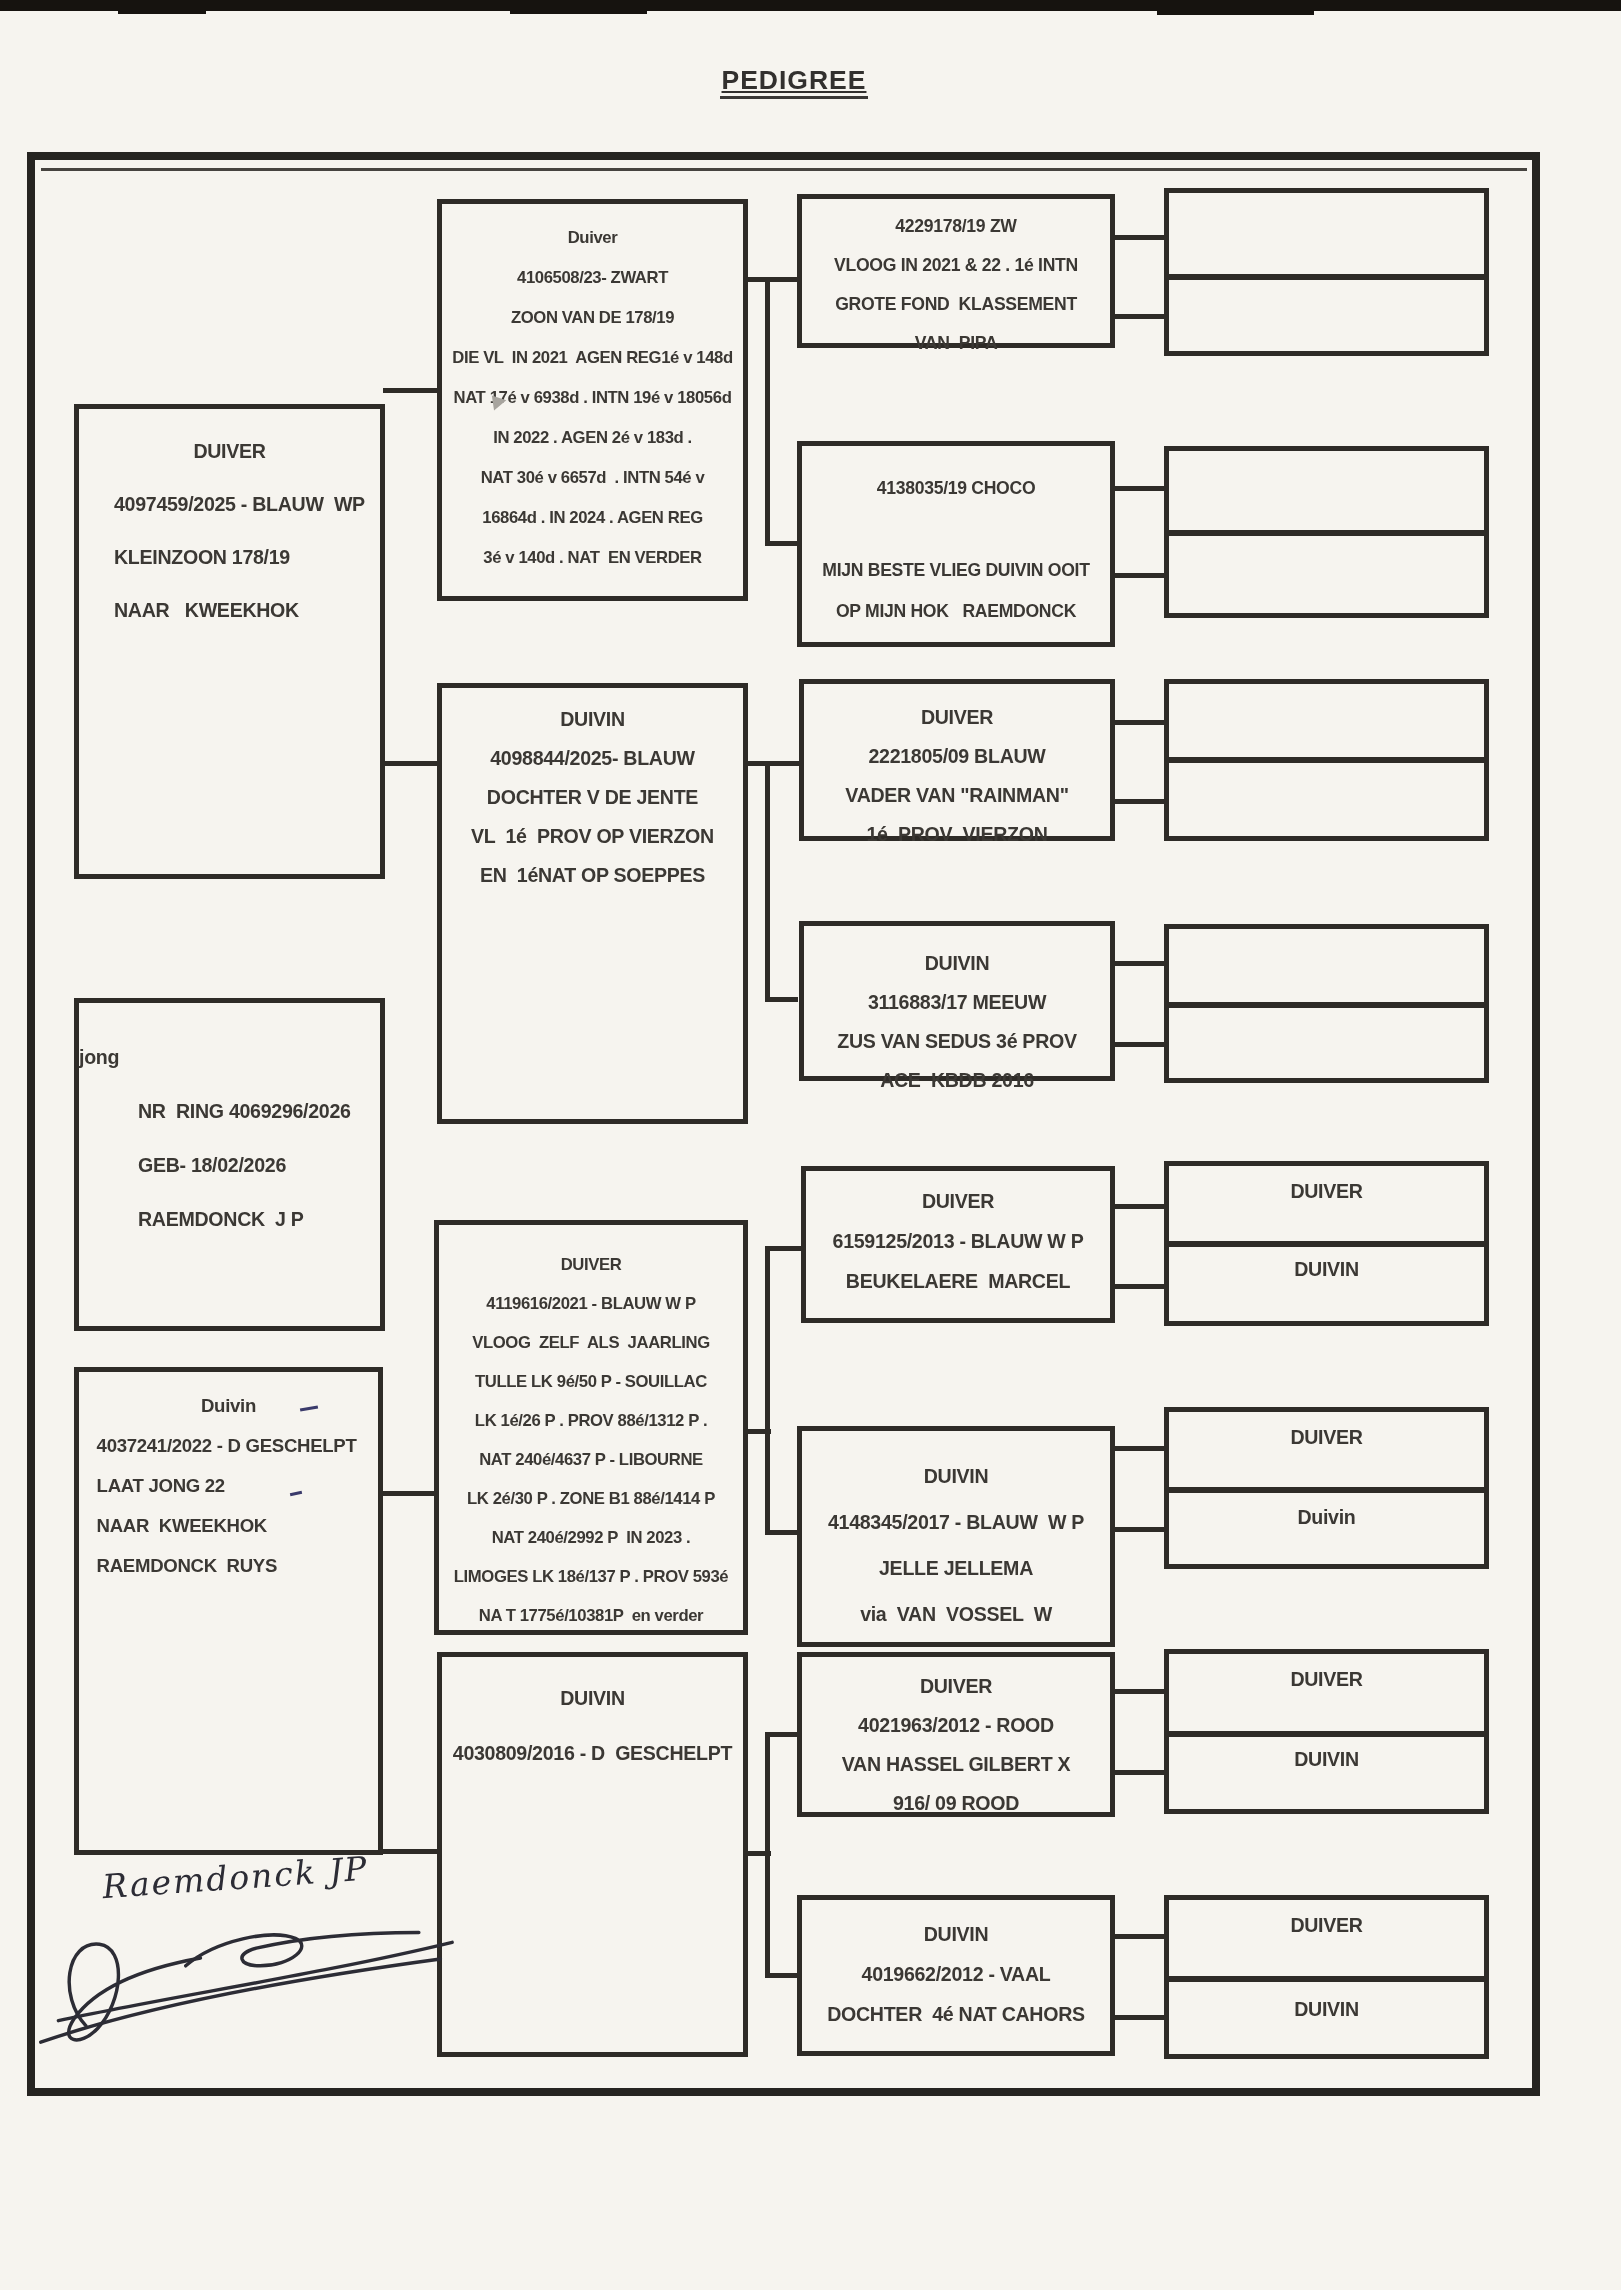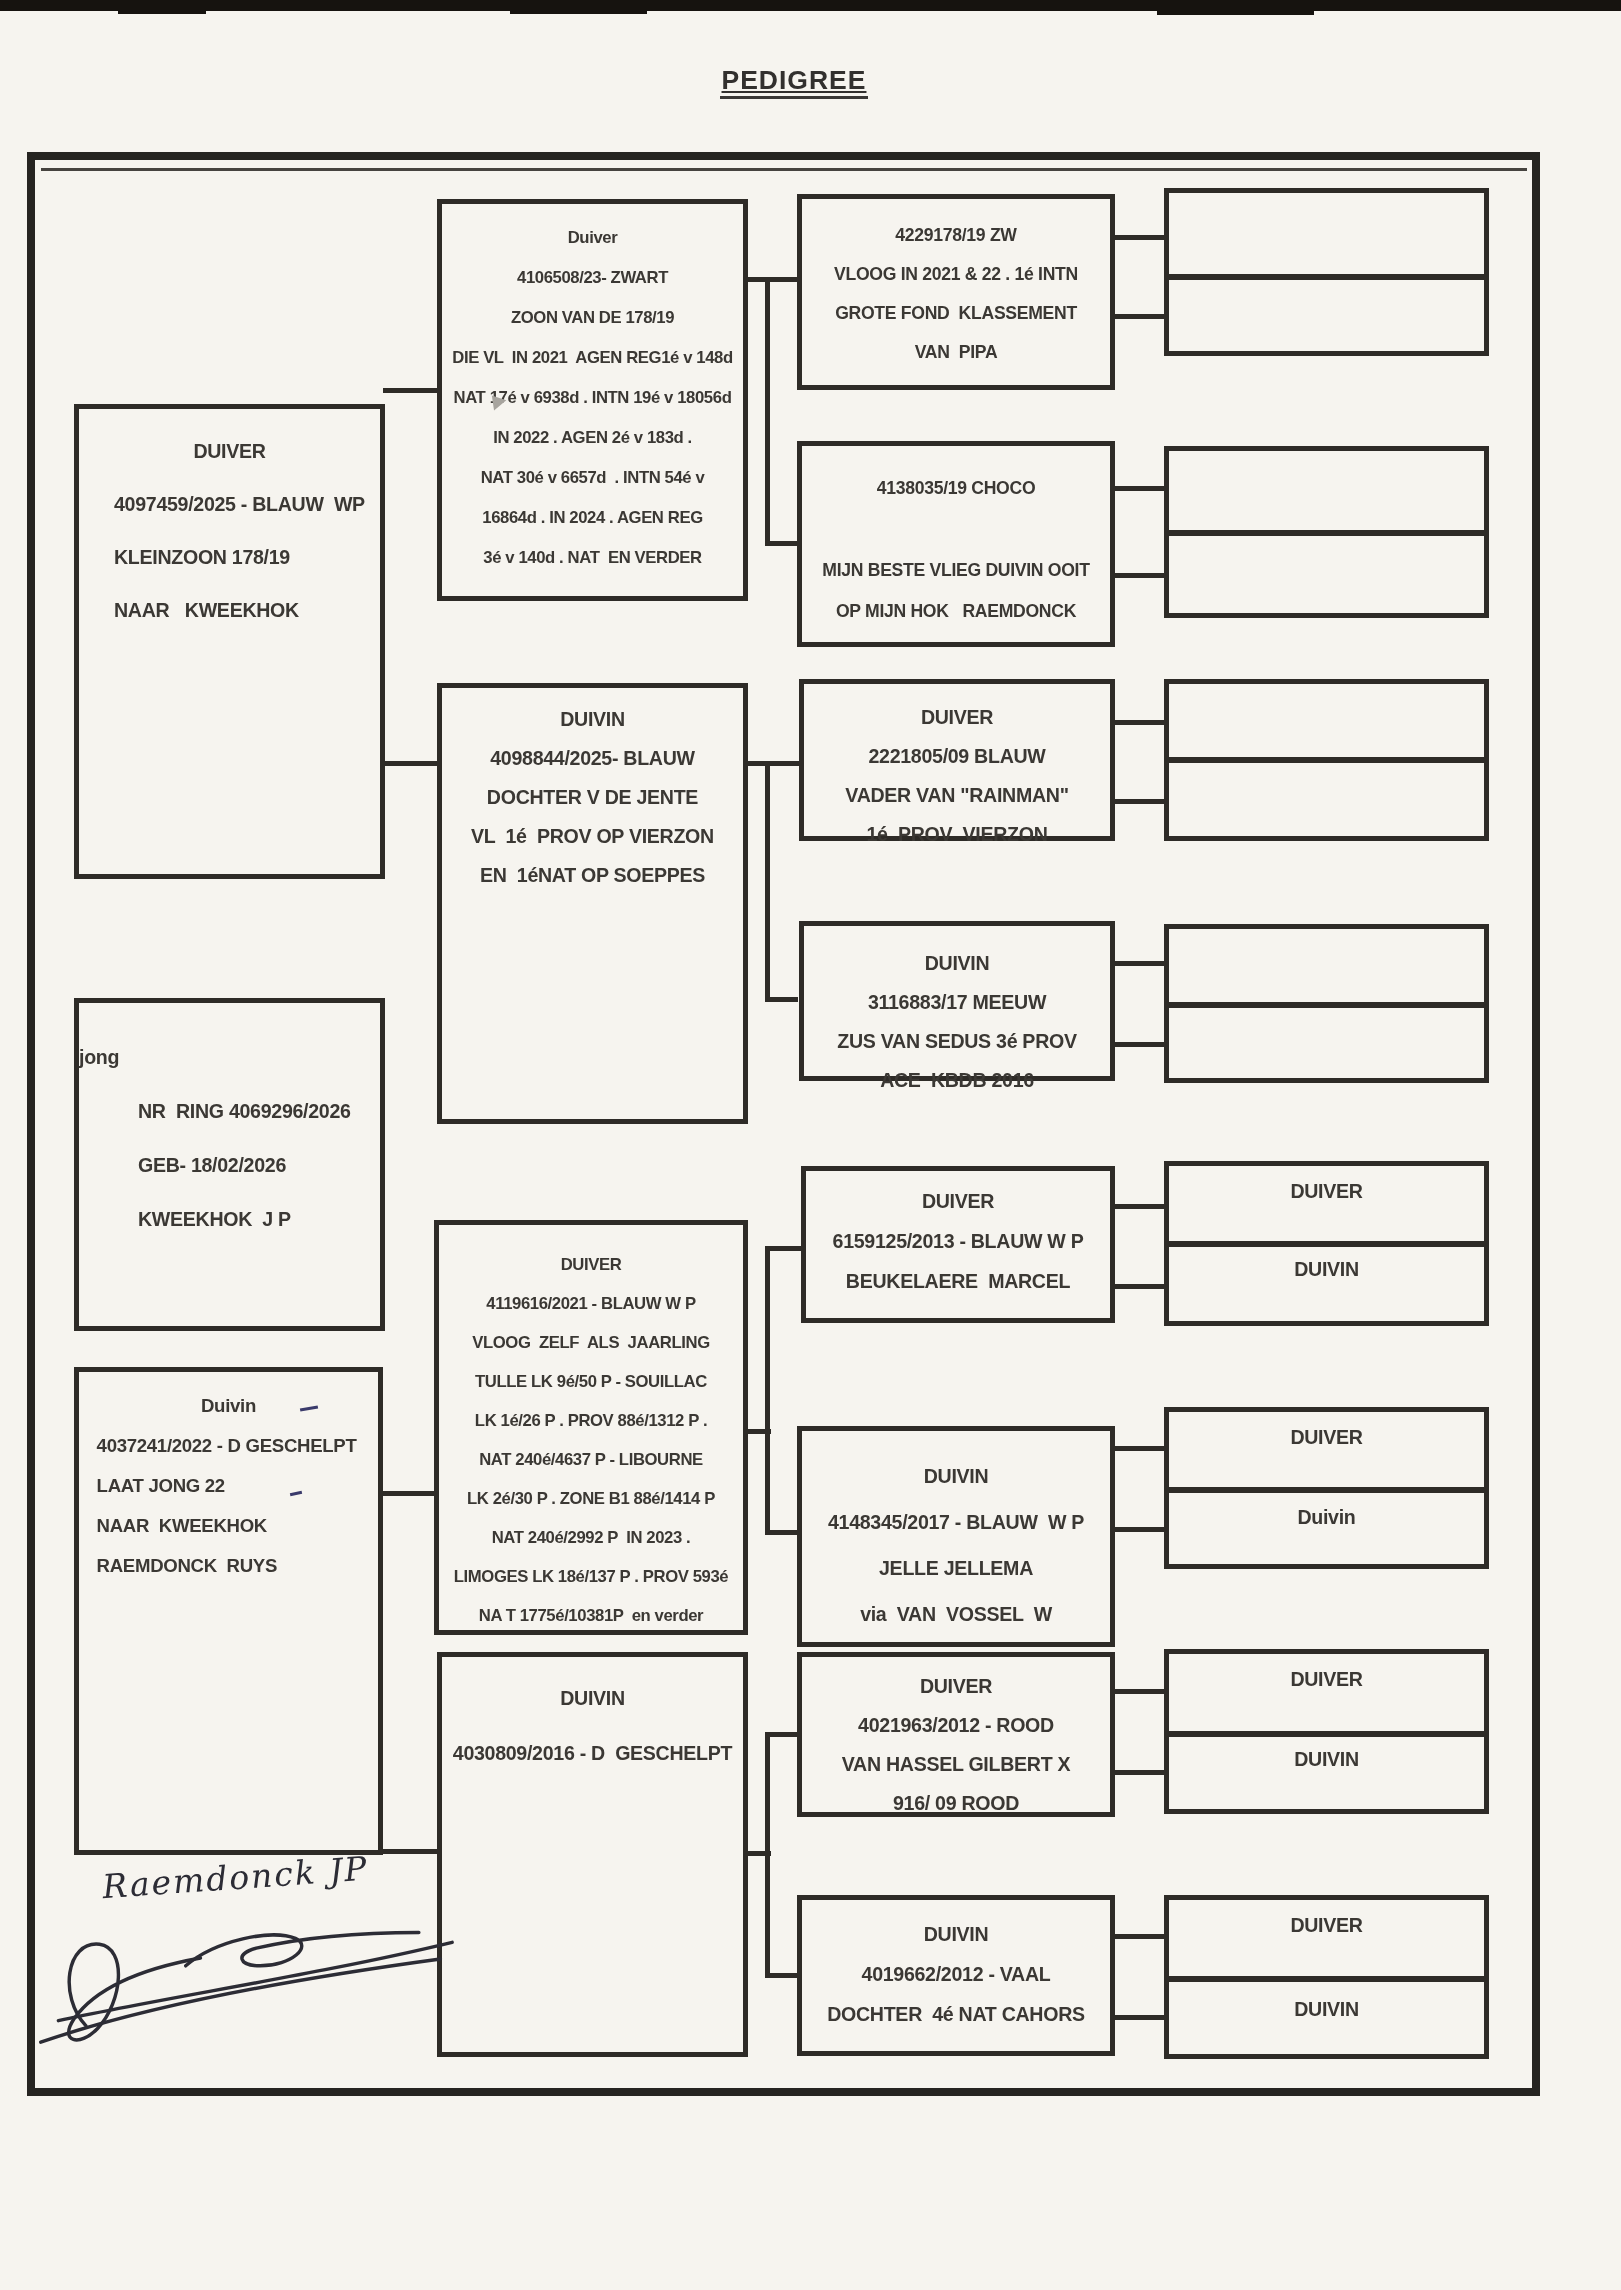--- a/index.html
+++ b/index.html
@@ -38,21 +38,21 @@
   
   #gp-ff{left:437px;top:199px;width:311px;height:402px;padding-top:13.7px;}
   #gp-ff .box-line{line-height:40px;}
   #gp-fm{left:437px;top:683px;width:311px;height:441px;padding-top:11.8px;}
   #gp-fm .box-line{line-height:39px;}
   #gp-mf{left:434px;top:1220px;width:314px;height:415px;padding-top:19.6px;}
   #gp-mf .box-line{line-height:39px;}
   #gp-mm{left:437px;top:1652px;width:311px;height:405px;padding-top:13.7px;}
   #gp-mm .box-line{line-height:55px;}
   
-  #ggp-fff{left:797px;top:194px;width:318px;height:196px;padding-top:17px;}
+  #ggp-fff{left:797px;top:194px;width:318px;height:154px;padding-top:8px;}
   #ggp-fff .box-line{line-height:39px;}
   #ggp-ffm{left:797px;top:441px;width:318px;height:206px;padding-top:21.6px;}
   #ggp-ffm .box-line{line-height:41px;}
   #ggp-fmf{left:799px;top:679px;width:316px;height:162px;padding-top:13.7px;}
   #ggp-fmf .box-line{line-height:39px;}
   #ggp-fmm{left:799px;top:921px;width:316px;height:160px;padding-top:17.6px;}
   #ggp-fmm .box-line{line-height:39px;}
   #ggp-mff{left:801px;top:1166px;width:314px;height:157px;padding-top:9.8px;}
   #ggp-mff .box-line{line-height:40px;}
   #ggp-mfm{left:797px;top:1426px;width:318px;height:221px;padding-top:21.6px;}
@@ -97,21 +97,21 @@
   <div class="box" id="father">
       <div class="box-line">DUIVER</div>
       <div class="box-line">4097459/2025 - BLAUW  WP</div>
       <div class="box-line">KLEINZOON 178/19</div>
       <div class="box-line">NAAR   KWEEKHOK</div>
     </div>
   <div class="box" id="subject">
       <div class="box-line">jong</div>
       <div class="box-line">NR  RING 4069296/2026</div>
       <div class="box-line">GEB- 18/02/2026</div>
-      <div class="box-line">KWEEKHOK  J P</div>
+      <div class="box-line">RAEMDONCK  J P</div>
     </div>
   <div class="box" id="mother">
       <div class="box-line">Duivin</div>
       <div class="box-line">4037241/2022 - D GESCHELPT</div>
       <div class="box-line">LAAT JONG 22</div>
       <div class="box-line">NAAR  KWEEKHOK</div>
       <div class="box-line">RAEMDONCK  RUYS</div>
     </div>
 
   <div class="box dense" id="gp-ff">

